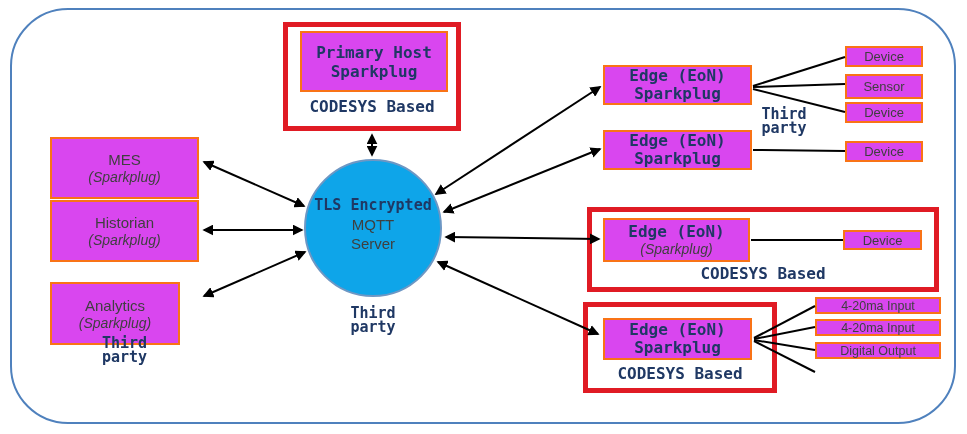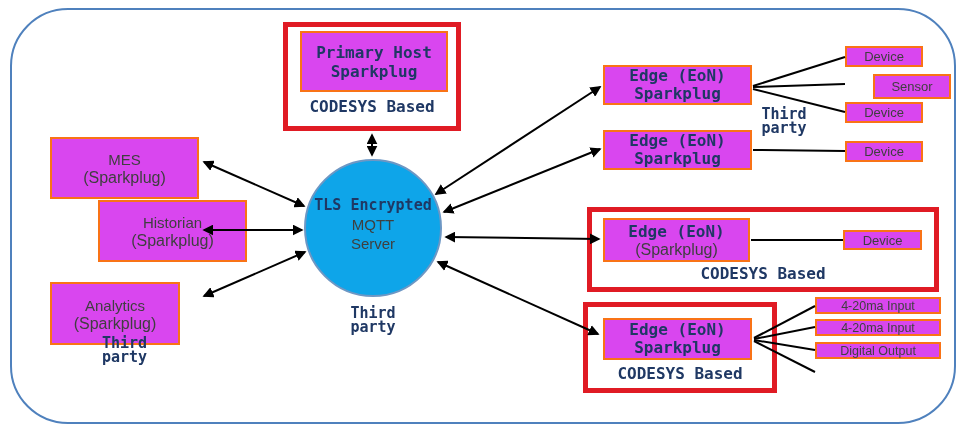--- a/index.html
+++ b/index.html
@@ -10,21 +10,21 @@
   .redbox{border:5px solid #e01b24;background:transparent;z-index:2;}
   .bluebox{border:2px solid #f97316;background:#d946ef;z-index:3;display:flex;flex-direction:column;
            align-items:center;justify-content:center;text-align:center;}
   .circle{border:2px solid #6d97c4;background:#0ea5e9;border-radius:50%;z-index:3;display:flex;
           flex-direction:column;align-items:center;justify-content:center;text-align:center;}
   .mono{font-family:"DejaVu Sans Mono","Liberation Mono",monospace;font-weight:700;color:#1f3864;}
   .sans{font-family:"Liberation Sans",sans-serif;color:#3f3f3f;font-weight:400;}
   .caption{z-index:4;text-align:center;}
   .t16{font-size:16px;line-height:19px;}
   .t15{font-size:15px;line-height:19px;}
-  .t14{font-size:16px;line-height:17px;}
+  .t14{font-size:14px;line-height:17px;font-style:italic;}
   .t13{font-size:13px;line-height:15px;}
   .t12{font-size:12.5px;line-height:14px;}
   .tight{line-height:14px;font-size:15px;}
   svg.arrows{position:absolute;left:0;top:0;width:967px;height:434px;z-index:5;pointer-events:none;}
 </style>
 </head>
 <body>
 
 <div class="canvas">
 
@@ -34,21 +34,21 @@
   <div class="abs bluebox" style="left:300px;top:31px;width:148px;height:61px;">
     <span class="mono t16">Primary Host</span>
     <span class="mono t16">Sparkplug</span>
   </div>
   <div class="abs caption mono t16" style="left:283px;top:97px;width:178px;">CODESYS Based</div>
 
   <div class="abs bluebox" style="left:50px;top:130px;width:149px;height:62px;margin-top:7px;">
     <span class="sans t15">MES</span>
     <span class="sans t14">(Sparkplug)</span>
   </div>
-  <div class="abs bluebox" style="left:50px;top:200px;width:149px;height:62px;margin-left:48px;">
+  <div class="abs bluebox" style="left:50px;top:200px;width:149px;height:62px;">
     <span class="sans t15">Historian</span>
     <span class="sans t14">(Sparkplug)</span>
   </div>
   <div class="abs bluebox" style="left:50px;top:282px;width:130px;height:63px;">
     <span class="sans t15">Analytics</span>
     <span class="sans t14">(Sparkplug)</span>
   </div>
   <div class="abs caption mono tight" style="left:50px;top:336px;width:149px;">
     <div>Third</div>
     <div>party</div>
@@ -73,21 +73,21 @@
     <span class="mono" style="font-size:16px;line-height:18px;">Sparkplug</span>
   </div>
   <div class="abs caption mono tight" style="left:756px;top:107px;width:56px;">
     <div>Third</div>
     <div>party</div>
   </div>
 
   <div class="abs bluebox" style="left:845px;top:46px;width:78px;height:21px;">
     <span class="sans t13">Device</span>
   </div>
-  <div class="abs bluebox" style="left:845px;top:74px;width:78px;height:25px;margin-left:28px;">
+  <div class="abs bluebox" style="left:845px;top:74px;width:78px;height:25px;">
     <span class="sans t13">Sensor</span>
   </div>
   <div class="abs bluebox" style="left:845px;top:102px;width:78px;height:21px;">
     <span class="sans t13">Device</span>
   </div>
   <div class="abs bluebox" style="left:845px;top:141px;width:78px;height:21px;">
     <span class="sans t13">Device</span>
   </div>
 
   <div class="abs redbox" style="left:587px;top:207px;width:352px;height:85px;"></div>

